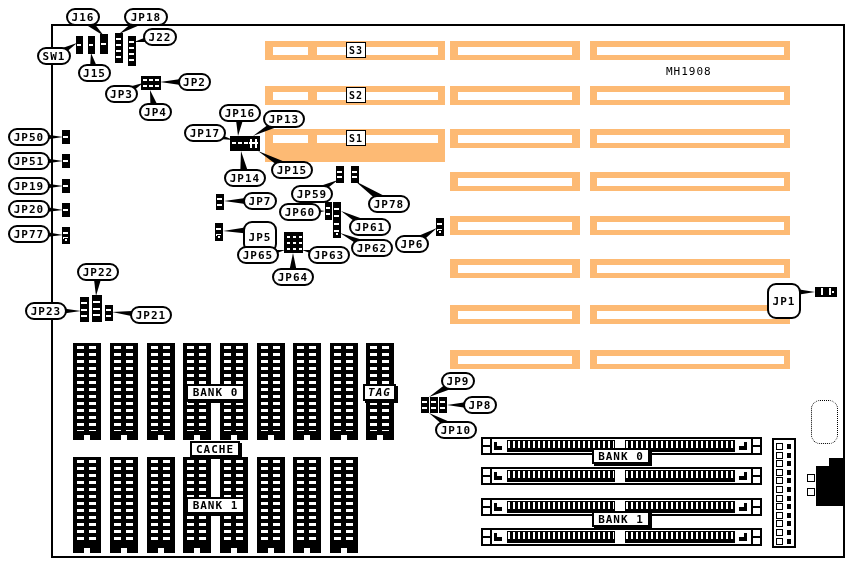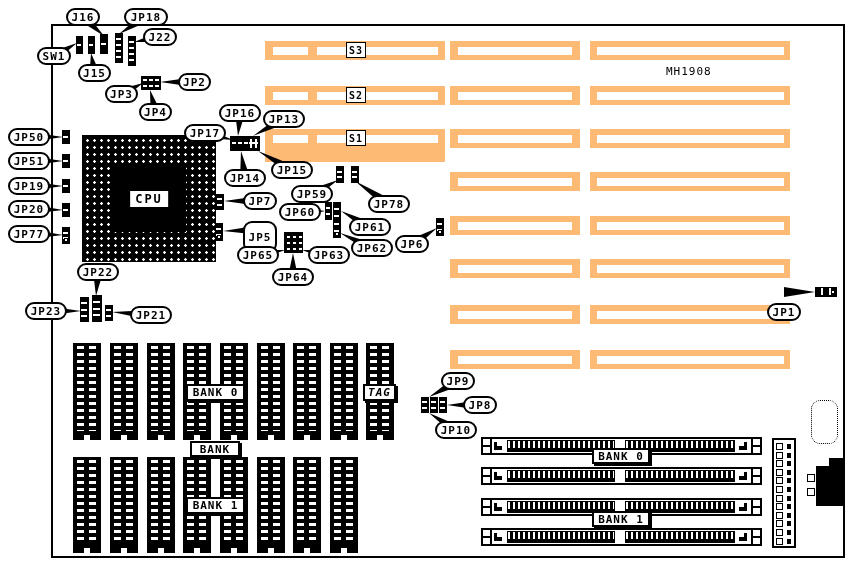--- a/index.html
+++ b/index.html
@@ -102,24 +102,20 @@
       <div class="abs slotbar" style="left: 590px; top: 305px; width: 200px; height: 19px;">
         <div class="stripe" style="left: 7px; top: 6px; width: 187px; height: 8px;"></div>
       </div>
       <div class="abs slotbar" style="left: 450px; top: 350px; width: 130px; height: 19px;">
         <div class="stripe" style="left: 8px; top: 6px; width: 114px; height: 8px;"></div>
       </div>
       <div class="abs slotbar" style="left: 590px; top: 350px; width: 200px; height: 19px;">
         <div class="stripe" style="left: 7px; top: 6px; width: 187px; height: 8px;"></div>
       </div>
     </div>
-  <div id="cpu" class="abs" style="left: 82px; top: 135px; width: 134px; height: 127px;">
-    <div id="cpu-inner"></div>
-    <div id="cpu-label">CPU</div>
-  </div>
   <div id="model" class="model" style="left: 666px; top: 65px;">MH1908</div>
   <div id="chips">
       <div class="chip" style="left: 73px; top: 343px; width: 28px; height: 97px;">
         <div class="chipcol" style="left: 4px;"></div>
         <div class="chipcol" style="left: 16px;"></div>
         <div class="chipnotch"></div>
       </div>
       <div class="chip" style="left: 110px; top: 343px; width: 28px; height: 97px;">
         <div class="chipcol" style="left: 4px;"></div>
         <div class="chipcol" style="left: 16px;"></div>
@@ -197,21 +193,21 @@
       </div>
       <div class="chip" style="left: 330px; top: 457px; width: 28px; height: 96px;">
         <div class="chipcol" style="left: 4px;"></div>
         <div class="chipcol" style="left: 16px;"></div>
         <div class="chipnotch"></div>
       </div>
     </div>
   <div id="chip-labels">
       <div class="boxlabel" style="left: 186px; top: 384px; width: 59px; height: 17px;">BANK 0</div>
       <div class="boxlabel" style="left: 363px; top: 384px; width: 33px; height: 17px; font-style: italic;">TAG</div>
-      <div class="boxlabel" style="left: 190px; top: 441px; width: 50px; height: 16px;">BANK</div>
+      <div class="boxlabel" style="left: 190px; top: 441px; width: 50px; height: 16px;">CACHE</div>
       <div class="boxlabel" style="left: 186px; top: 497px; width: 59px; height: 17px;">BANK 1</div>
     </div>
   <div id="simms">
       <div class="simm" style="left: 481px; top: 437px; width: 281px; height: 18px;">
         <div class="bdash" style="left: 7px; top: 0px; width: 2px; height: 14px;"></div>
         <div class="bdash" style="left: 0px; top: 6px; width: 7px; height: 2px;"></div>
         <div class="bdash" style="left: 11px; top: 3px; width: 8px; height: 8px;">
           <div class="wdash" style="left: 3px; top: 0px; width: 5px; height: 4px;"></div>
         </div>
         <div class="bdash" style="left: 24px; top: 1px; width: 108px; height: 12px;">
@@ -513,18 +509,18 @@
       <div class="callout" style="left: 349px; top: 218px; width: 42px; height: 18px;">JP61</div>
       <div class="callout" style="left: 243px; top: 221px; width: 34px; height: 32px;">JP5</div>
       <div class="callout" style="left: 351px; top: 239px; width: 42px; height: 18px;">JP62</div>
       <div class="callout" style="left: 308px; top: 246px; width: 42px; height: 18px;">JP63</div>
       <div class="callout" style="left: 237px; top: 246px; width: 42px; height: 18px;">JP65</div>
       <div class="callout" style="left: 272px; top: 268px; width: 42px; height: 18px;">JP64</div>
       <div class="callout" style="left: 395px; top: 235px; width: 34px; height: 18px;">JP6</div>
       <div class="callout" style="left: 77px; top: 263px; width: 42px; height: 18px;">JP22</div>
       <div class="callout" style="left: 25px; top: 302px; width: 42px; height: 18px;">JP23</div>
       <div class="callout" style="left: 130px; top: 306px; width: 42px; height: 18px;">JP21</div>
-      <div class="callout" style="left: 767px; top: 283px; width: 34px; height: 18px; margin-top: 20px;">JP1</div>
+      <div class="callout" style="left: 767px; top: 283px; width: 34px; height: 36px;">JP1</div>
       <div class="callout" style="left: 441px; top: 372px; width: 34px; height: 18px;">JP9</div>
       <div class="callout" style="left: 463px; top: 396px; width: 34px; height: 18px;">JP8</div>
       <div class="callout" style="left: 435px; top: 421px; width: 42px; height: 18px;">JP10</div>
     </div>
 </div>
 
 </body></html>

